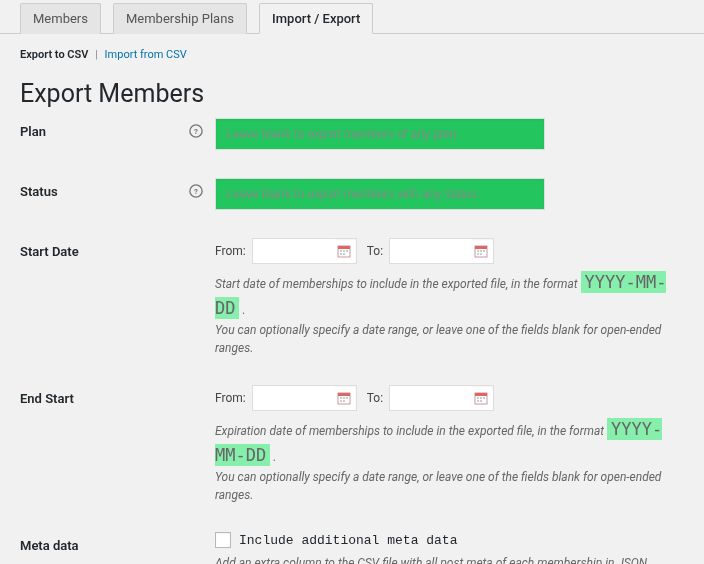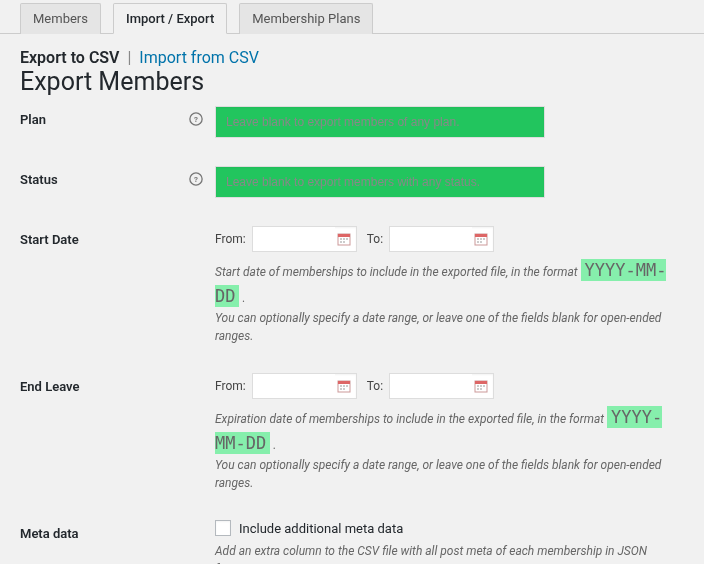--- a/index.html
+++ b/index.html
@@ -35,21 +35,22 @@
     .tab.active {
       background: #f1f1f1;
       border-bottom: 1px solid #f1f1f1;
       color: #23282d;
       font-weight: 500;
     }
     .content {
       padding: 14px 20px 20px 20px;
     }
     .subnav {
-      font-size: 16px;
+      font-size: 11px;
+      margin-bottom: 18px;
     }
     .subnav .sep { color: #888; margin: 0 4px; }
     .subnav .active-sub { font-weight: 600; color: #23282d; }
     .subnav a { color: #0073aa; text-decoration: none; cursor: pointer; }
     h2 {
       font-size: 25px;
       font-weight: 400;
       color: #23282d;
       margin-bottom: 10px;
     }
@@ -133,38 +134,39 @@
       font-family: Consolas, Monaco, monospace;
       background: #86efac;
       padding: 1px 4px;
       font-style: normal;
       font-size: 17px;
     }
     .checkbox-line {
       display: flex;
       align-items: center;
       margin-bottom: 6px;
+      font-family: Liberation Mono, monospace;
     }
     .checkbox {
       width: 16px;
       height: 16px;
       border: 1px solid #b4b9be;
       background: #fff;
       margin-right: 8px;
       box-shadow: inset 0 1px 2px rgba(0,0,0,0.05);
       cursor: pointer;
     }
   </style>
 </head>
 <body>
 
 <div class="tabs">
   <div class="tab">Members</div>
+  <div class="tab">Membership Plans</div>
   <div class="tab active">Import / Export</div>
-  <div class="tab">Membership Plans</div>
 </div>
 
 <div class="content">
   <div class="subnav">
     <span class="active-sub">Export to CSV</span>
     <span class="sep">|</span>
     <a>Import from CSV</a>
   </div>
 
   <h2>Export Members</h2>
@@ -239,21 +241,21 @@
       </div>
       <div class="desc">
         <span>Start date of memberships to include in the exported file, in the format </span><span class="code">YYYY-MM-DD</span> .<br>
         <span>You can optionally specify a date range, or leave one of the fields blank for open-ended ranges.</span>
       </div>
     </div>
   </div>
 
   <div class="form-row">
     <div class="form-label">
-      <span>End Leave</span>
+      <span>End Start</span>
     </div>
     <div class="form-field">
       <div class="date-line">
         <span>From:</span>
         <span class="date-input-wrap">
           <input class="date-input" style="">
           <span class="cal-icon">
             <svg viewBox="0 0 14 14">
                 <rect x="1" y="2" width="12" height="11" fill="#fff" stroke="#c99" stroke-width="1"></rect>
                 <rect x="1" y="2" width="12" height="3" fill="#d66"></rect>

